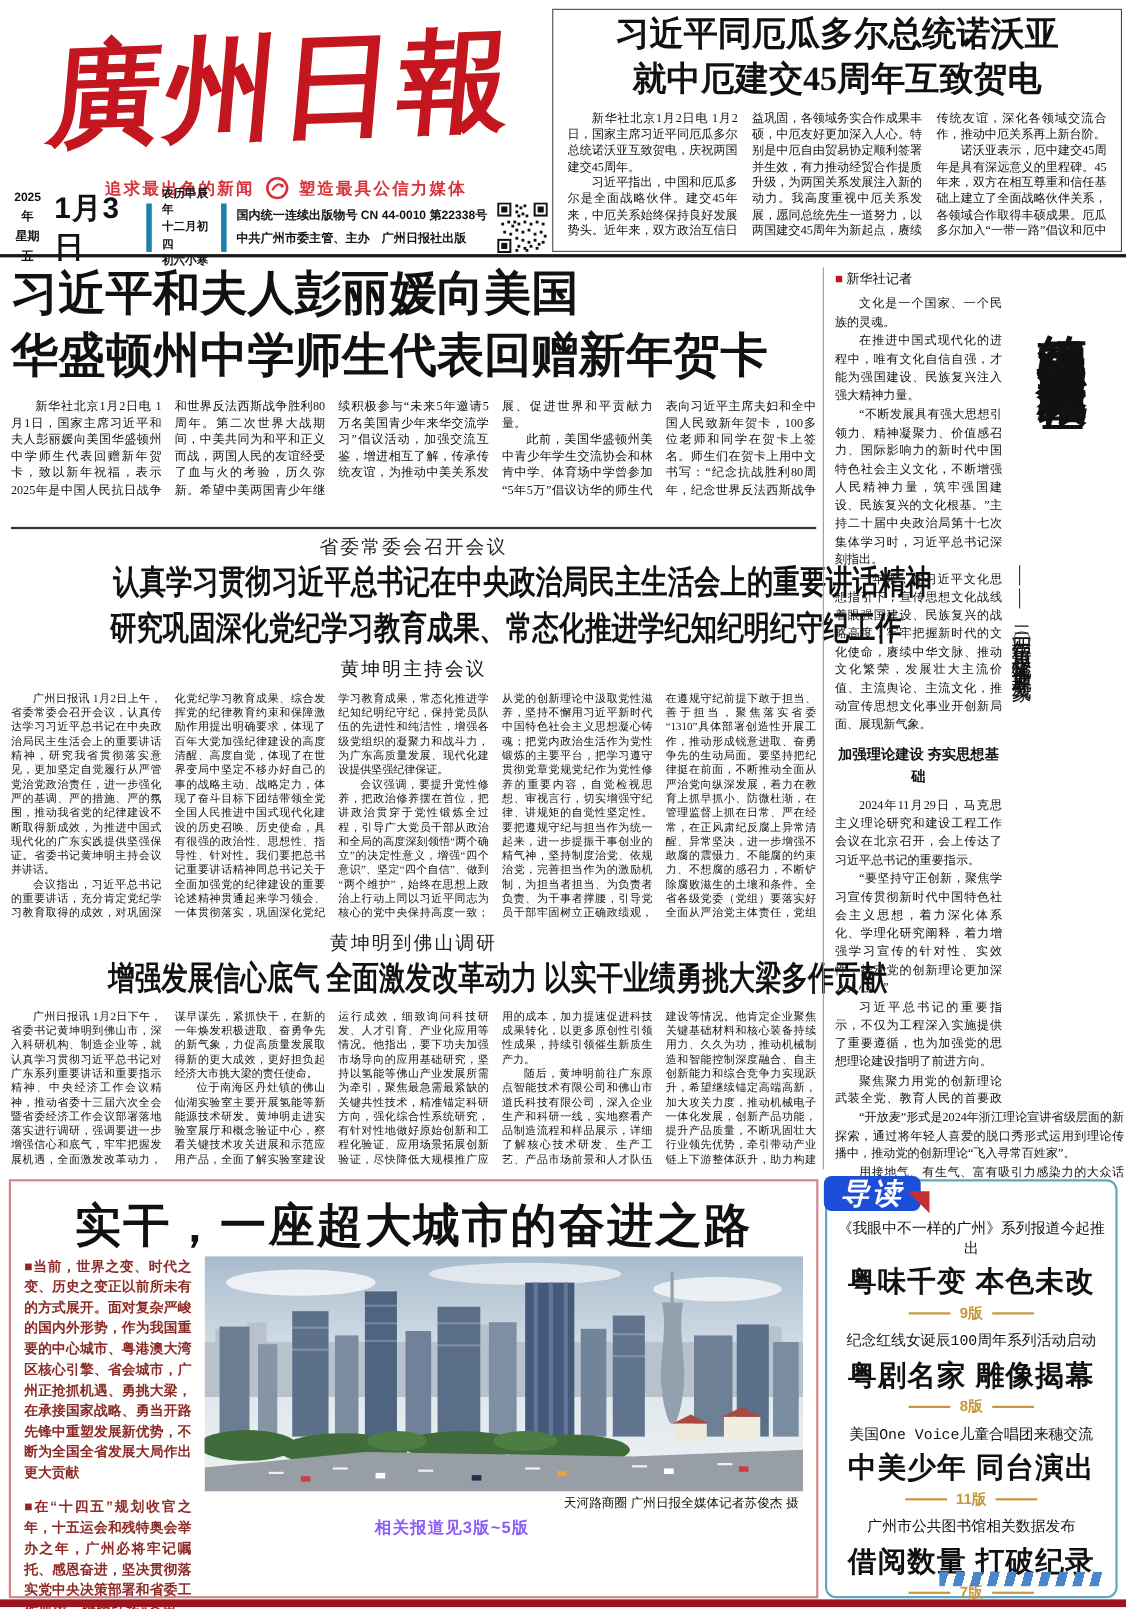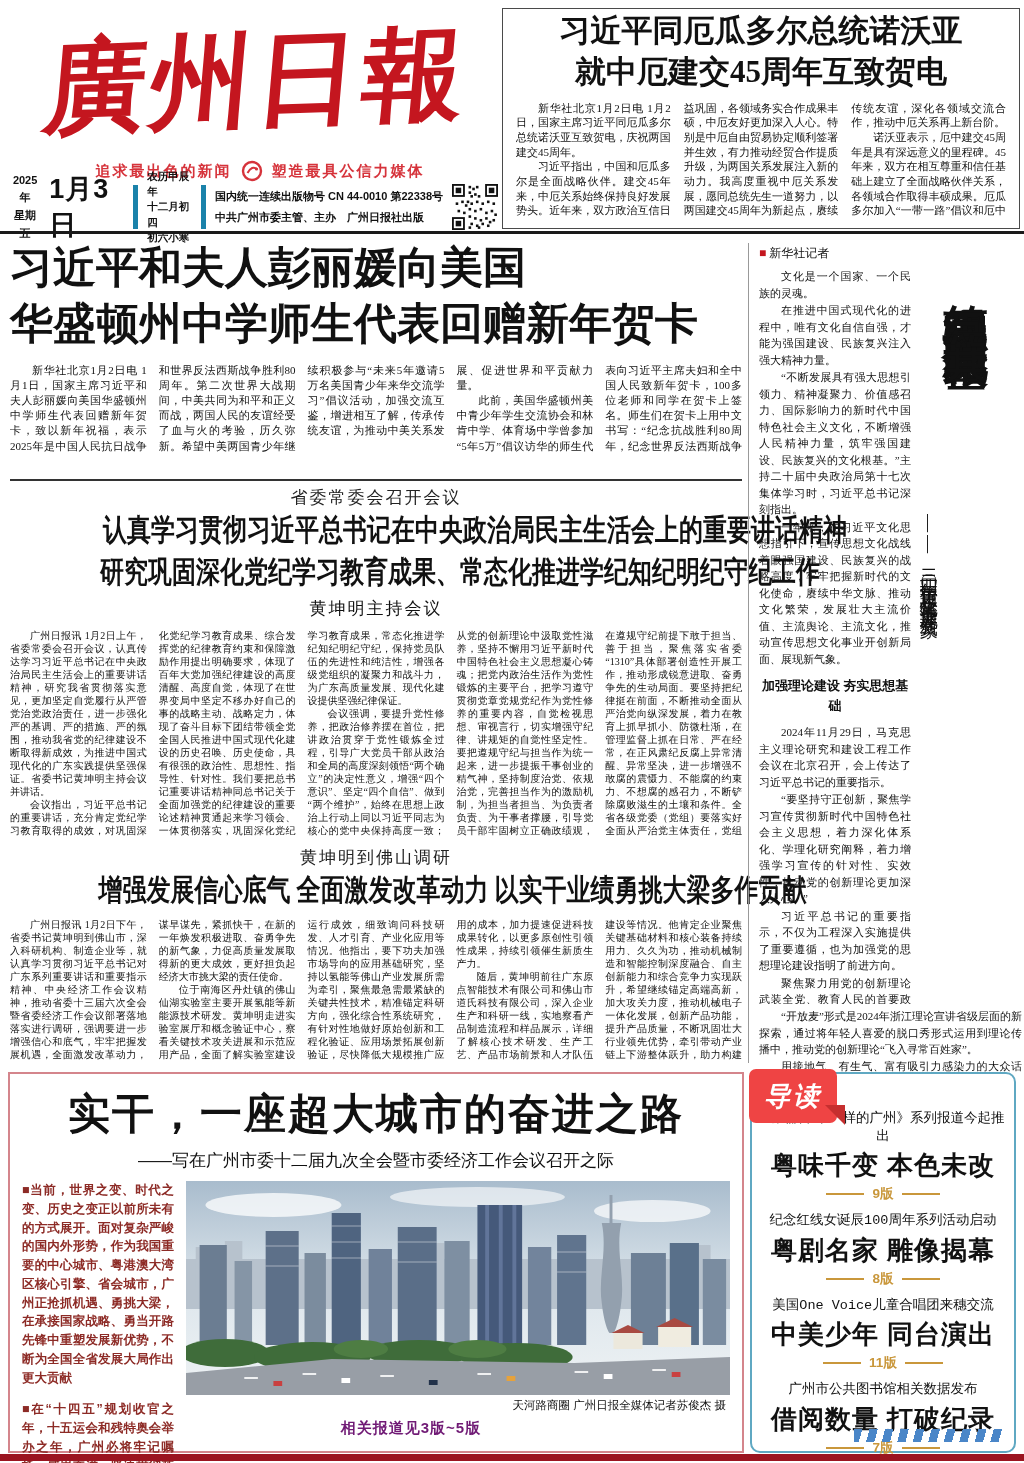--- a/index.html
+++ b/index.html
@@ -61,26 +61,26 @@
     box-sizing:border-box;padding:8px 12px;}
   .feature .fh{margin:4px 0 0;text-align:center;font-size:42px;font-weight:900;letter-spacing:2px;}
   .feature .fsub{text-align:center;font-size:17px;margin:7px 0 9px;font-family:"Liberation Sans","DejaVu Sans",sans-serif;}
   .fbody{display:flex;gap:12px;}
   .faside{width:152px;flex:0 0 auto;color:#8d2b26;font-weight:bold;font-size:12.5px;line-height:1.5;
     font-family:"Liberation Sans","DejaVu Sans",sans-serif;}
   .faside p{text-indent:0;margin-bottom:13px;}
   .fmain{flex:1;min-width:0;}
   .photo{width:100%;height:214px;display:block;}
   .caption{text-align:right;font-size:11.5px;margin-top:3px;padding-right:4px;font-family:"Liberation Sans","DejaVu Sans",sans-serif;}
-  .related{color:#701a75;font-weight:bold;font-size:15px;margin-top:6px;text-align:center;width:330px;margin-left:60px;
+  .related{color:#8b5cf6;font-weight:bold;font-size:15px;margin-top:6px;text-align:center;width:330px;margin-left:60px;
     font-family:"Liberation Sans","DejaVu Sans",sans-serif;letter-spacing:1px;}
   
   .guide{position:absolute;left:750px;top:1072px;width:266px;height:381px;border:2.5px solid #5fa8c2;border-radius:10px;
     box-sizing:border-box;padding:36px 6px 0;}
-  .g-badge{position:absolute;left:-3px;top:-5px;width:88px;height:54px;background:#ef4444;border-radius:7px;
+  .g-badge{position:absolute;left:-3px;top:-5px;width:88px;height:32px;background:#1d4ed8;border-radius:7px;
     color:#fff;font-size:26px;font-weight:900;font-style:italic;display:flex;align-items:center;justify-content:center;
     letter-spacing:3px;}
   .g-badge::after{content:"";position:absolute;right:-8px;bottom:-2px;width:0;height:0;
     border-top:20px solid #c62f2f;border-left:20px solid transparent;}
   .g-item{text-align:center;margin-bottom:9px;}
   .g-kicker{font-size:13.5px;line-height:1.3;font-family:Liberation Mono, monospace;}
   .g-head{font-size:26px;font-weight:900;margin:3px 0 2px;font-family:"Liberation Sans","DejaVu Sans",sans-serif;letter-spacing:1px;}
   .g-pageline{display:flex;align-items:center;justify-content:center;gap:8px;margin-top:1px;}
   .g-line{width:38px;height:2px;background:#c9973b;}
   .g-page{color:#c9973b;font-weight:bold;font-size:13.5px;font-family:"Liberation Sans","DejaVu Sans",sans-serif;}
@@ -260,21 +260,20 @@
     </div>
     <div class="rc-wide">
 
     <p>“开放麦”形式是2024年浙江理论宣讲省级层面的新探索，通过将年轻人喜爱的脱口秀形式运用到理论传播中，推动党的创新理论“飞入寻常百姓家”。</p>
         <p>用接地气、有生气、富有吸引力感染力的大众话语，才能架起科学理论通向群众的桥梁。（下转2版）</p>
       </div>
   </div>
 
   <div class="feature">
     <h2 class="fh">实干，一座超大城市的奋进之路</h2>
-    <div class="fsub">——写在广州市委十二届九次全会暨市委经济工作会议召开之际</div>
     <div class="fbody">
       <div class="faside">
 
       <p>■当前，世界之变、时代之变、历史之变正以前所未有的方式展开。面对复杂严峻的国内外形势，作为我国重要的中心城市、粤港澳大湾区核心引擎、省会城市，广州正抢抓机遇、勇挑大梁，在承接国家战略、勇当开路先锋中重塑发展新优势，不断为全国全省发展大局作出更大贡献</p>
           <p>■在“十四五”规划收官之年，十五运会和残特奥会举办之年，广州必将牢记嘱托、感恩奋进，坚决贯彻落实党中央决策部署和省委工作要求，继续弘扬“杀出一条血路”的胆识气魄，燃起“二次创业、勇立潮头”的奋斗激情，努力干出一番新事业，闯出一片新天地，奋力开创广州现代化建设新局面</p>
         </div>
       <div class="fmain">
         <svg class="photo" viewBox="0 0 560 214" preserveAspectRatio="none">
           <defs>
             <linearGradient id="sky" x1="0" y1="0" x2="0" y2="1">

